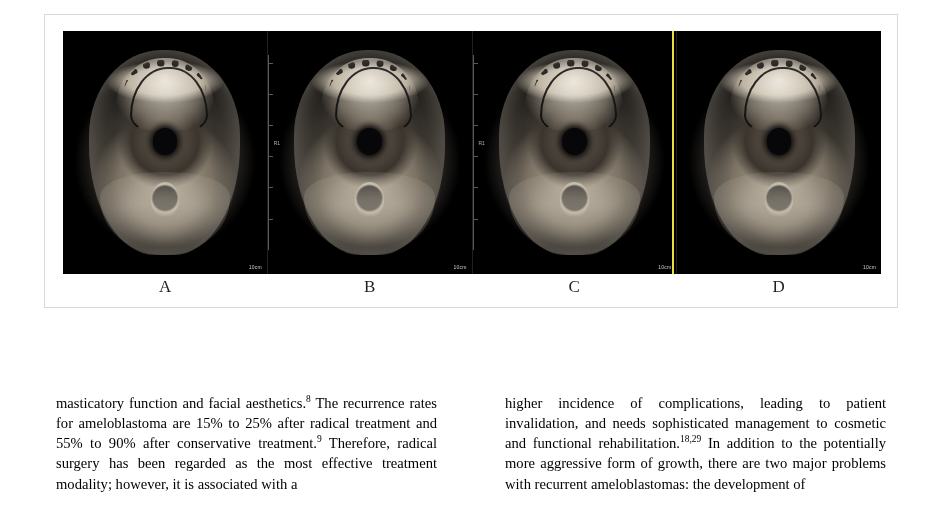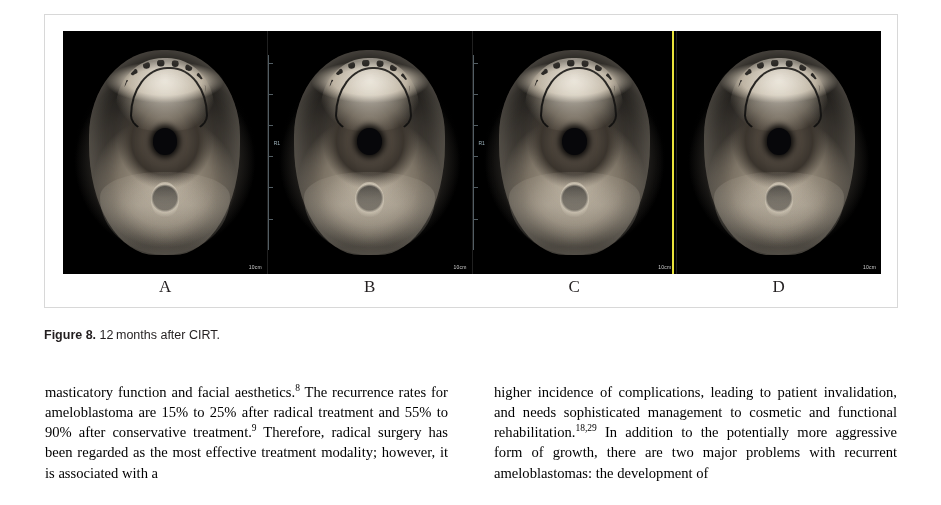--- a/index.html
+++ b/index.html
@@ -233,21 +233,21 @@
   }
   .col {
     width: 405px;
     font-family: "Liberation Serif", serif;
     font-size: 14.6px;
     line-height: 1.38;
     color: #000000;
     text-align: justify;
     text-justify: inter-word;
   }
-  .col p { margin: 1px; }
+  .col p { margin: 12px; }
   sup {
     font-size: 9.5px;
     vertical-align: super;
     line-height: 0;
   }
 </style>
 </head>
 <body>
 
 <div class="page">
@@ -325,24 +325,20 @@
     </div>
 
     <div class="panel-labels">
       <span>A</span>
       <span>B</span>
       <span>C</span>
       <span>D</span>
     </div>
   </div>
 
-  <div class="caption">
-    <b>Figure 8.</b>
-    <span class="cap-text">12 months after CIRT.</span>
-  </div>
 
   <div class="columns">
     <div class="col">
       <p><span>masticatory function and facial aesthetics.</span><sup>8</sup><span> The recurrence rates for ameloblastoma are 15% to 25% after radical treatment and 55% to 90% after conservative treatment.</span><sup>9</sup><span> Therefore, radical surgery has been regarded as the most effective treatment modality; however, it is associated with a</span></p>
     </div>
     <div class="col">
       <p><span>higher incidence of complications, leading to patient invalidation, and needs sophisticated management to cosmetic and functional rehabilitation.</span><sup>18,29</sup><span> In addition to the potentially more aggressive form of growth, there are two major problems with recurrent ameloblastomas: the development of</span></p>
     </div>
   </div>
 

